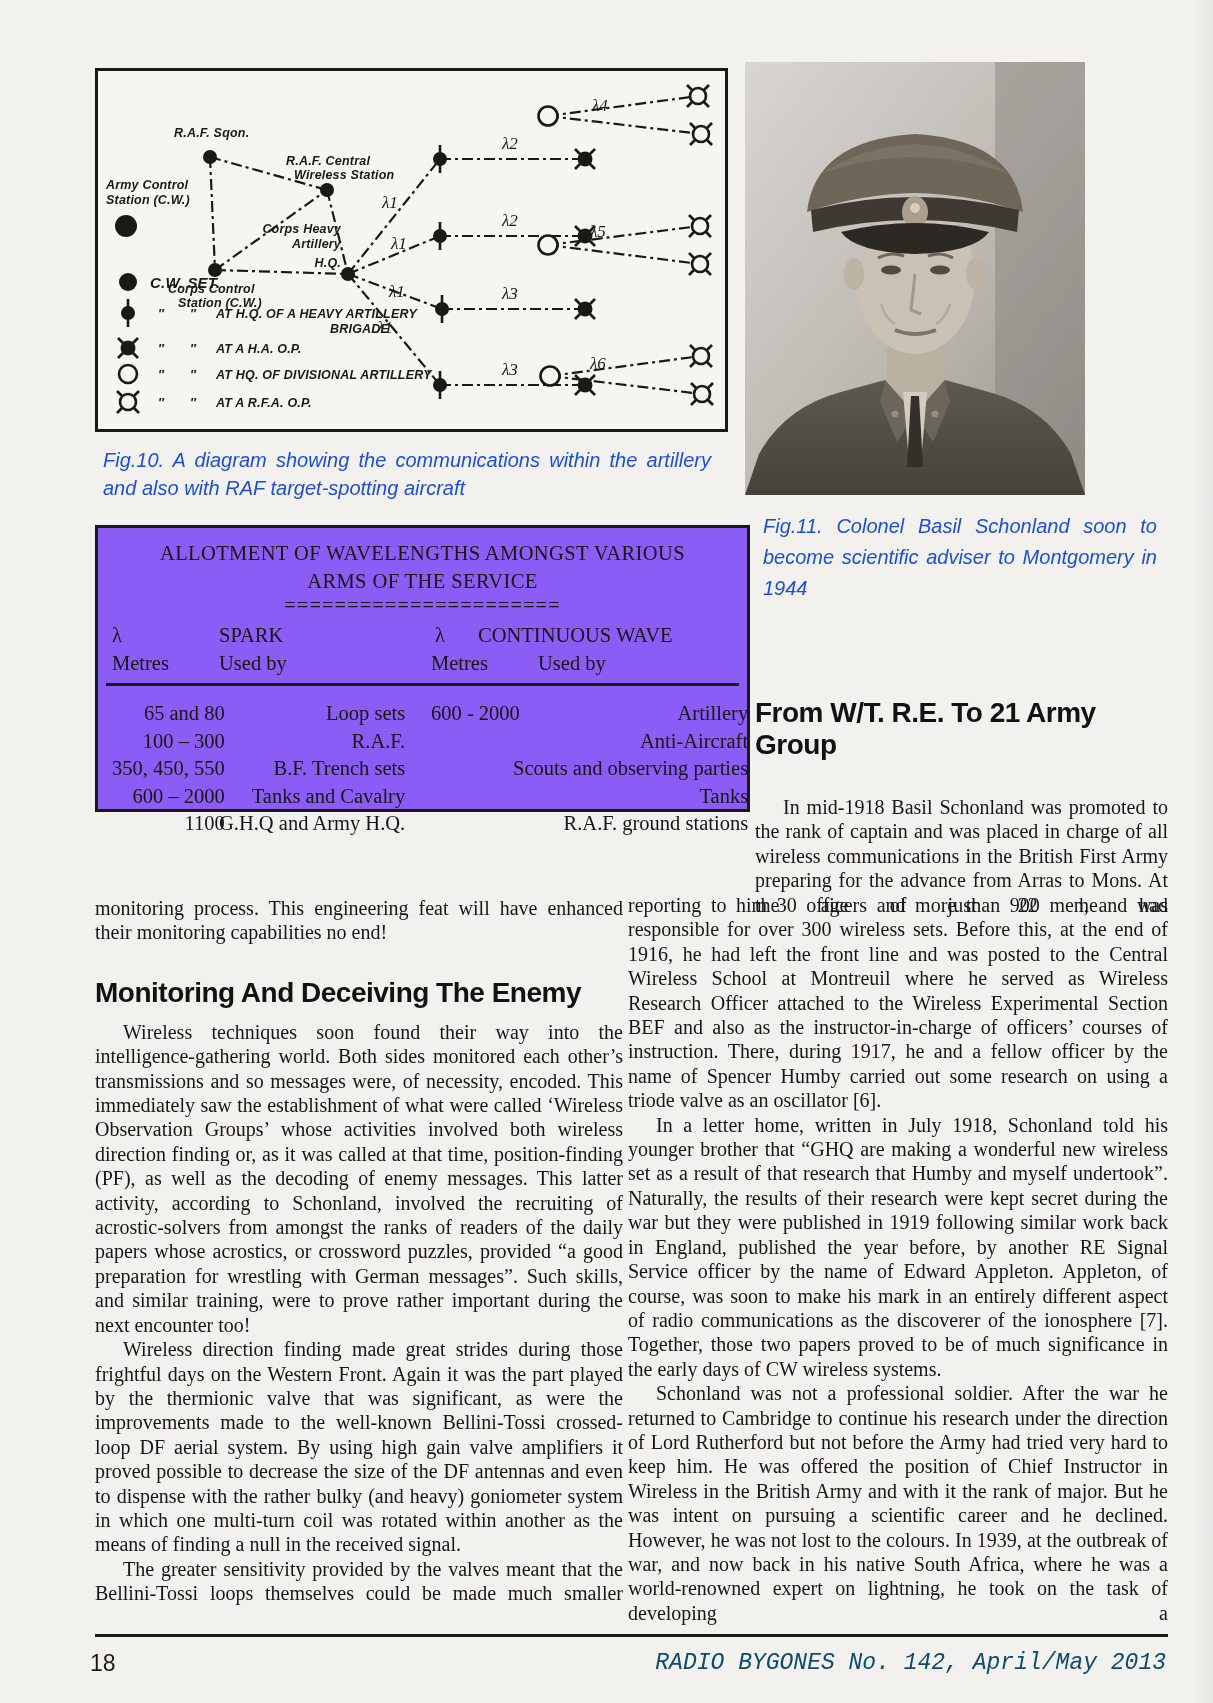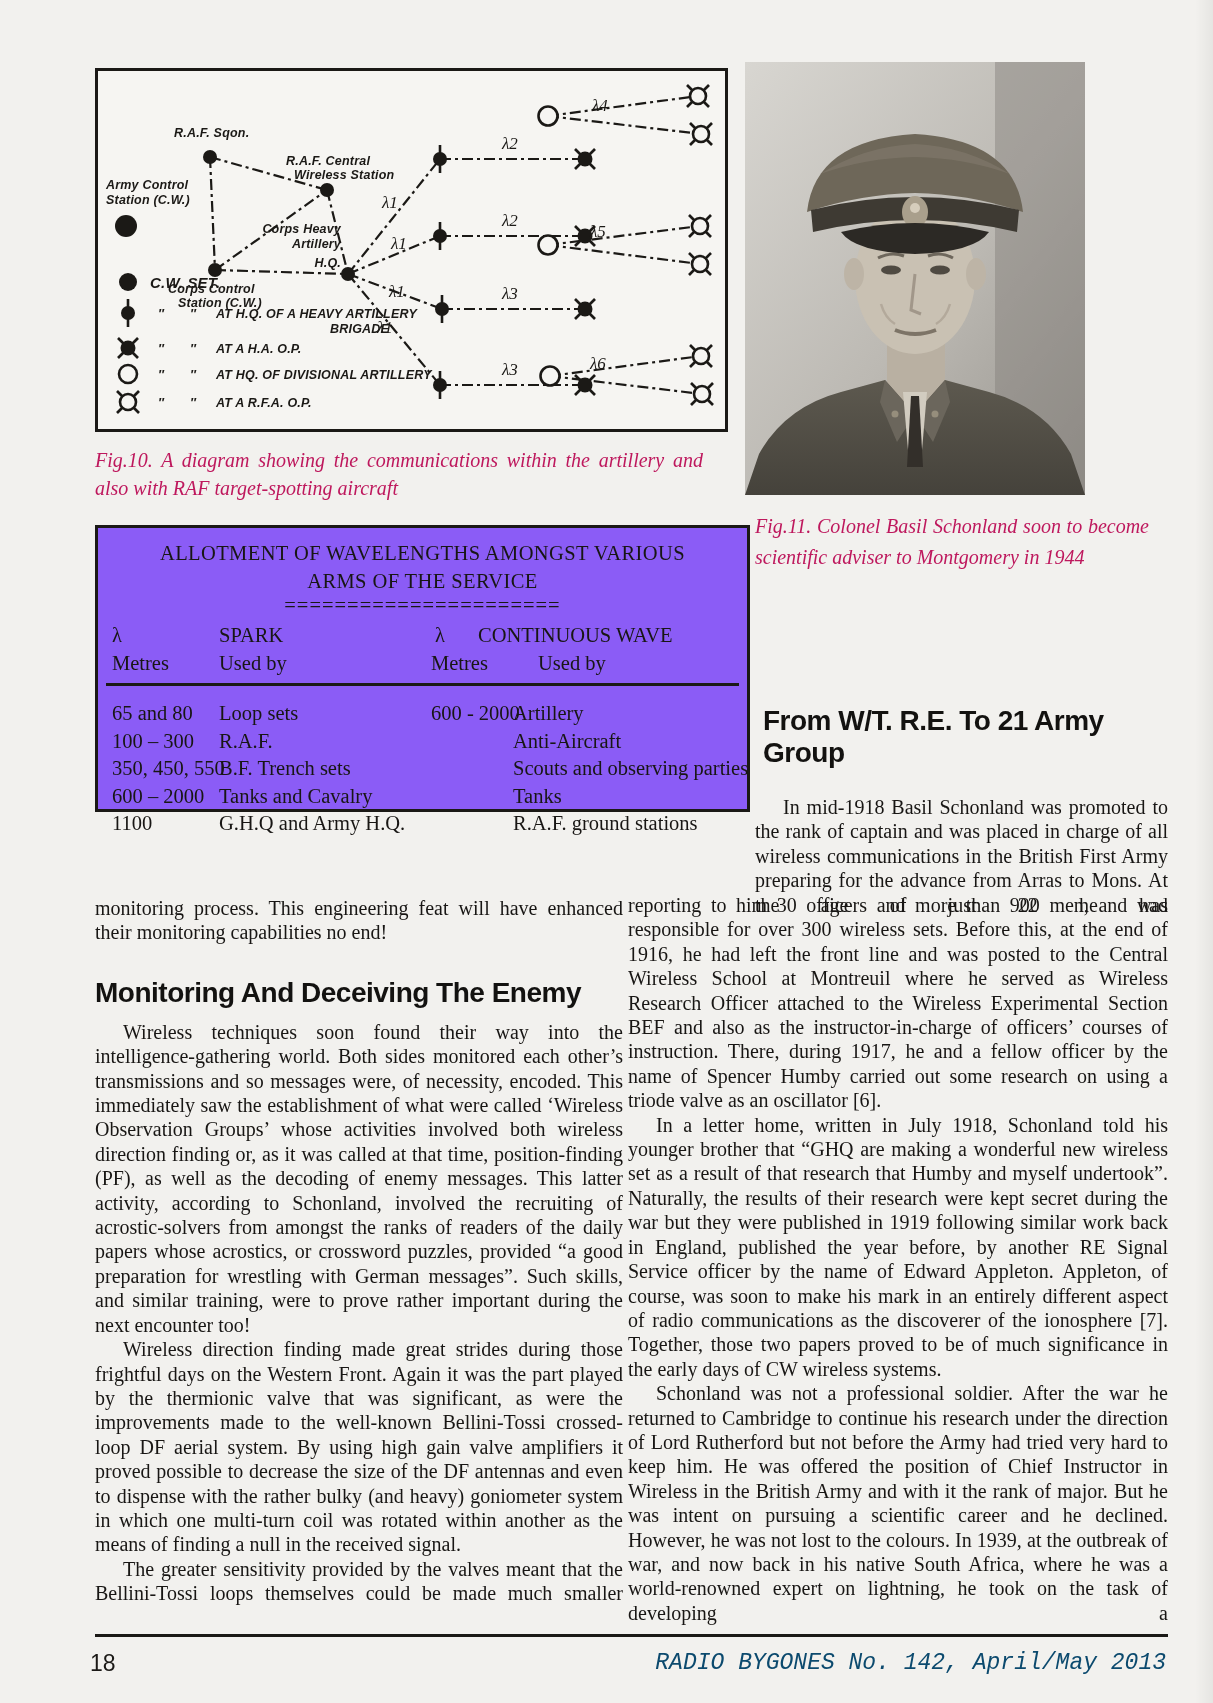--- a/index.html
+++ b/index.html
@@ -14,44 +14,44 @@
   .fig10-box svg{display:block;width:100%;height:100%;}
   .dline{stroke:#1b1916;stroke-width:2.2;fill:none;stroke-dasharray:11 4 3 4;}
   .node-f{fill:#1b1916;}
   .node-o{fill:#f6f5f2;stroke:#1b1916;stroke-width:2.6;}
   .leg{stroke:#1b1916;stroke-width:2.6;}
   .dgtext{font-family:"Liberation Sans",sans-serif;font-style:italic;font-weight:bold;
         font-size:12.5px;fill:#1b1916;letter-spacing:.2px;}
   .dgtext.big{font-size:15px;}
   .lam{font-family:"Liberation Serif",serif;font-style:italic;font-size:17px;fill:#1b1916;}
 
-  .caption{position:absolute;font-family:Liberation Serif, serif;font-style:italic;
-        font-size:20px;line-height:28px;text-align:justify;color:#be185d;}
+  .caption{position:absolute;font-family:Liberation Sans, sans-serif;font-style:italic;
+        font-size:20px;line-height:28px;text-align:justify;color:#1d4ed8;margin-left:8px;}
   .fig10-cap{left:95px;top:446px;width:608px;}
   .fig11-cap{left:755px;top:511px;width:394px;line-height:31px;}
 
   
   .photo{position:absolute;left:745px;top:62px;width:340px;height:433px;background:#b5b2ad;}
   .photo svg{display:block;width:100%;height:100%;}
 
   
   .table-box{position:absolute;left:95px;top:525px;width:655px;height:287px;
         border:3px solid #1b1916;background:#8b5cf6;box-sizing:border-box;font-size:20.5px;}
   .table-box .abs{position:absolute;white-space:nowrap;}
   .t-title{width:100%;text-align:center;letter-spacing:.4px;}
   .t-rule{position:absolute;left:8px;right:8px;top:155px;height:3px;background:#1b1916;}
-  .t-col div{line-height:27.6px;white-space:nowrap;}
+  .t-col div{line-height:27.6px;white-space:nowrap;text-align:right;}
 
   
   .body{font-size:20px;line-height:24.4px;text-align:justify;}
   .body p{margin:0;}
   .body p.ind{text-indent:28px;}
   .body p.jlast{text-align-last:justify;}
   h2.head{font-family:"Liberation Sans",sans-serif;font-weight:bold;font-size:28px;
-        line-height:32px;letter-spacing:-.5px;margin:8px;color:#131210;}
+        line-height:32px;letter-spacing:-.5px;margin:0;color:#131210;}
   .lc{position:absolute;left:95px;top:896px;width:528px;}
   .lc h2{margin:32px 0 11px 0;}
   .rc-cont{position:absolute;left:755px;top:630px;width:392px;}
   .rc-head{position:absolute;left:755px;top:697px;width:400px;}
   .rc-p1n{position:absolute;left:755px;top:795px;width:413px;}
   .rc-wide{position:absolute;left:628px;top:893px;width:540px;}
 
   
   .foot-rule{position:absolute;left:95px;top:1634px;width:1073px;height:3px;background:#1b1916;}
   .page-num{position:absolute;left:90px;top:1650px;font-family:"Liberation Sans",sans-serif;

